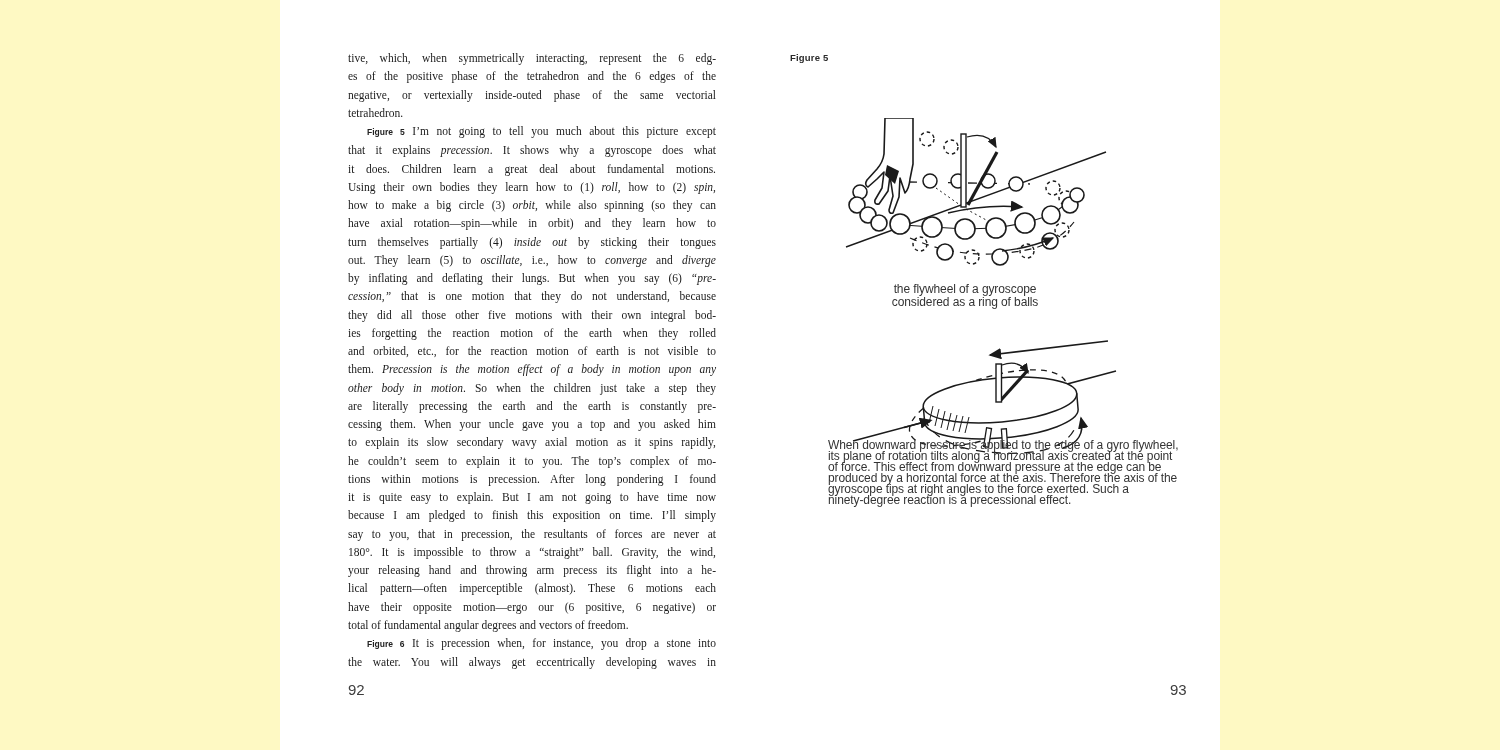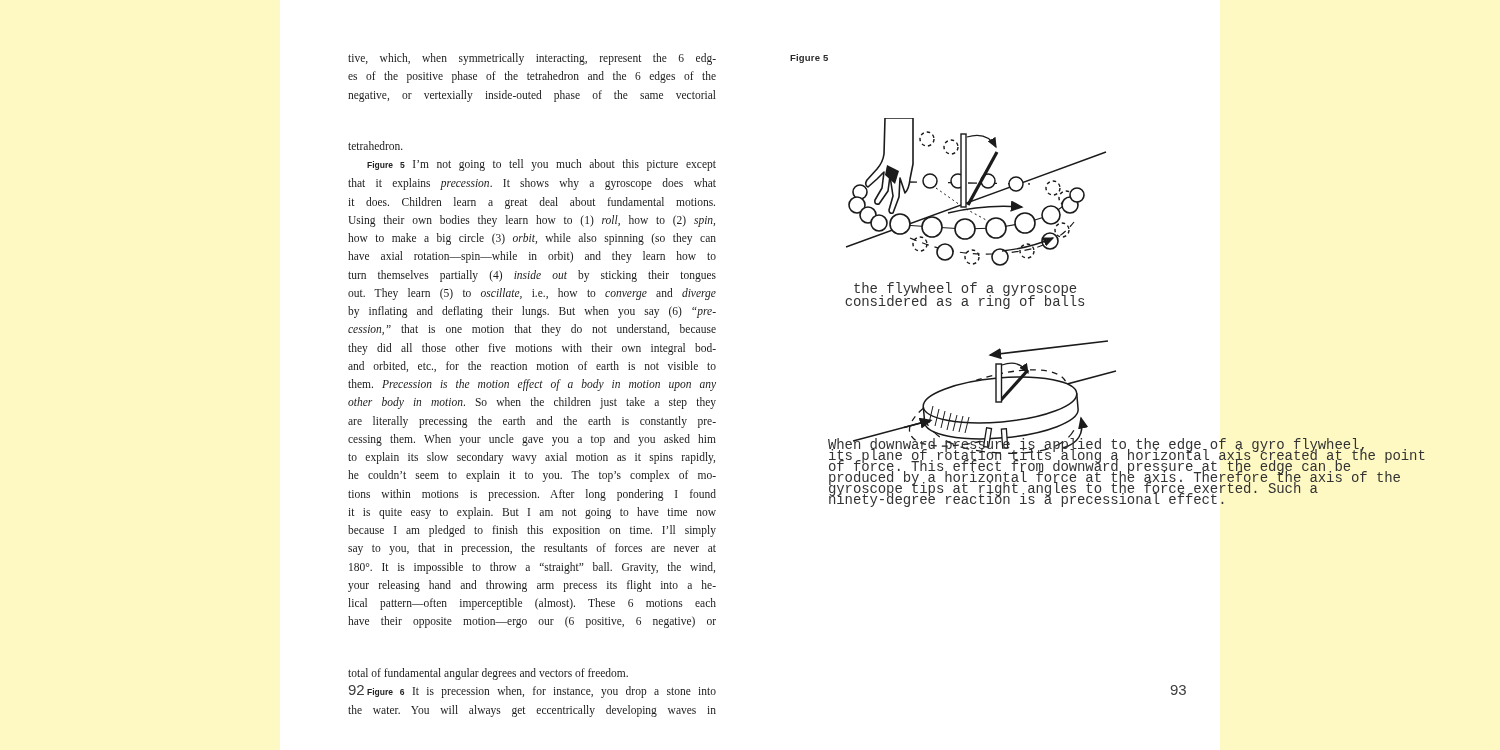--- a/index.html
+++ b/index.html
@@ -7,38 +7,38 @@
          font-family:"Liberation Serif",serif;padding-left:20px;}
   .spread{position:absolute;left:280px;top:0;width:940px;height:750px;background:#ffffff;}
   .page{position:absolute;top:0;width:470px;height:750px;}
   .page-left{left:0;}
   .page-right{left:470px;}
 
   
   .body-text{position:absolute;left:68px;top:49px;width:368px;
              font-size:11.5px;line-height:18.25px;color:#1b1b1b;}
   .tline{text-align:justify;text-align-last:justify;white-space:normal;}
-  .tline.para-end{text-align-last:left;margin-top:33px;}
+  .tline.para-end{text-align-last:left;}
   .tline.indent{text-indent:19px;}
   .tline em{font-style:italic;}
   .figmark{font-family:"Liberation Sans",sans-serif;font-weight:bold;font-style:normal;
            font-size:8.5px;color:#222;}
 
   .pagenum{position:absolute;font-family:"Liberation Sans",sans-serif;font-size:15px;color:#3d3d3d;}
   .pagenum-left{left:68px;top:681px;}
   .pagenum-right{left:389px;top:681px;margin-left:31px;}
 
   
   .figure-label{position:absolute;left:40px;top:52px;font-family:"Liberation Sans",sans-serif;
                 font-weight:bold;font-size:9.5px;color:#2b2b2b;letter-spacing:.2px;}
   .illus{position:absolute;margin:0;padding:0;}
   .illus-ring{left:80px;top:118px;width:282px;height:157px;}
   .illus-gyro{left:88px;top:328px;width:290px;height:135px;}
-  .caption{position:absolute;font-family:Liberation Mono, monospace;color:#333;
-           font-size:14px;letter-spacing:-0.1px;}
+  .caption{position:absolute;font-family:Liberation Sans, sans-serif;color:#333;
+           font-size:12px;letter-spacing:-0.1px;}
   .caption-center{left:80px;top:283px;width:270px;text-align:center;line-height:13px;}
   .caption-left{left:78px;top:440px;width:312px;line-height:11px;}
   .cap-line{white-space:nowrap;}
 </style>
 </head>
 <body>
 
 <div class="stage">
   <div class="spread">
 
@@ -68,20 +68,21 @@
           <div class="tline">turn themselves partially (4) <em>inside out</em> by sticking their tongues</div>
 
           <div class="tline">out. They learn (5) to <em>oscillate,</em> i.e., how to <em>converge</em> and <em>diverge</em></div>
 
           <div class="tline">by inflating and deflating their lungs. But when you say (6) <em>“pre-</em></div>
 
           <div class="tline"><em>cession,”</em> that is one motion that they do not understand, because</div>
 
           <div class="tline">they did all those other five motions with their own integral bod-</div>
 
+          <div class="tline">ies forgetting the reaction motion of the earth when they rolled</div>
 
           <div class="tline">and orbited, etc., for the reaction motion of earth is not visible to</div>
 
           <div class="tline">them. <em>Precession is the motion effect of a body in motion upon any</em></div>
 
           <div class="tline"><em>other body in motion</em>. So when the children just take a step they</div>
 
           <div class="tline">are literally precessing the earth and the earth is constantly pre-</div>
 
           <div class="tline">cessing them. When your uncle gave you a top and you asked him</div>

